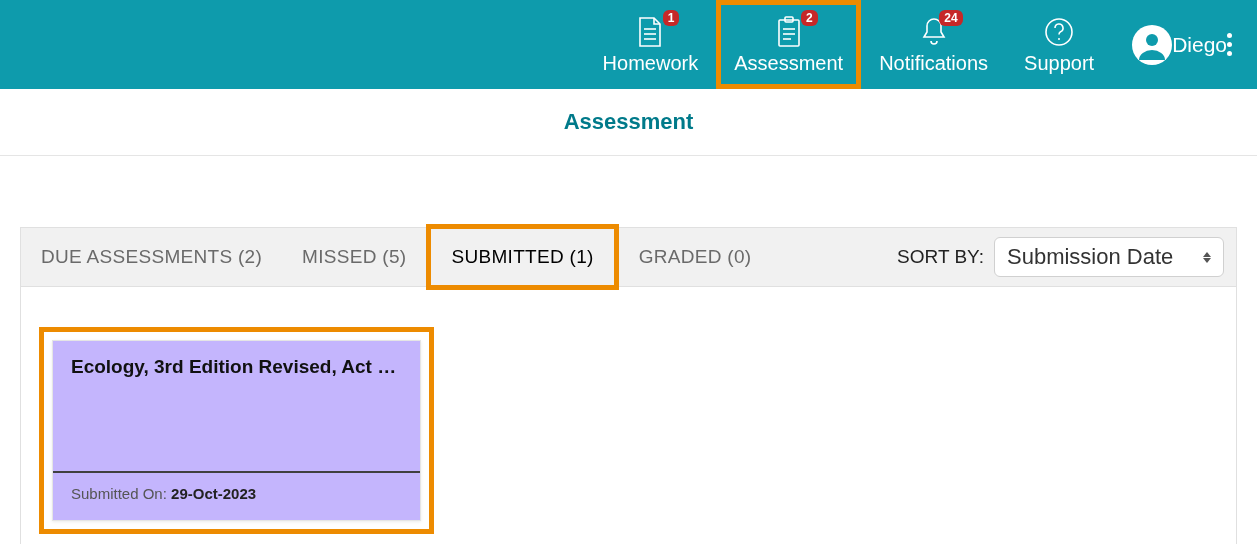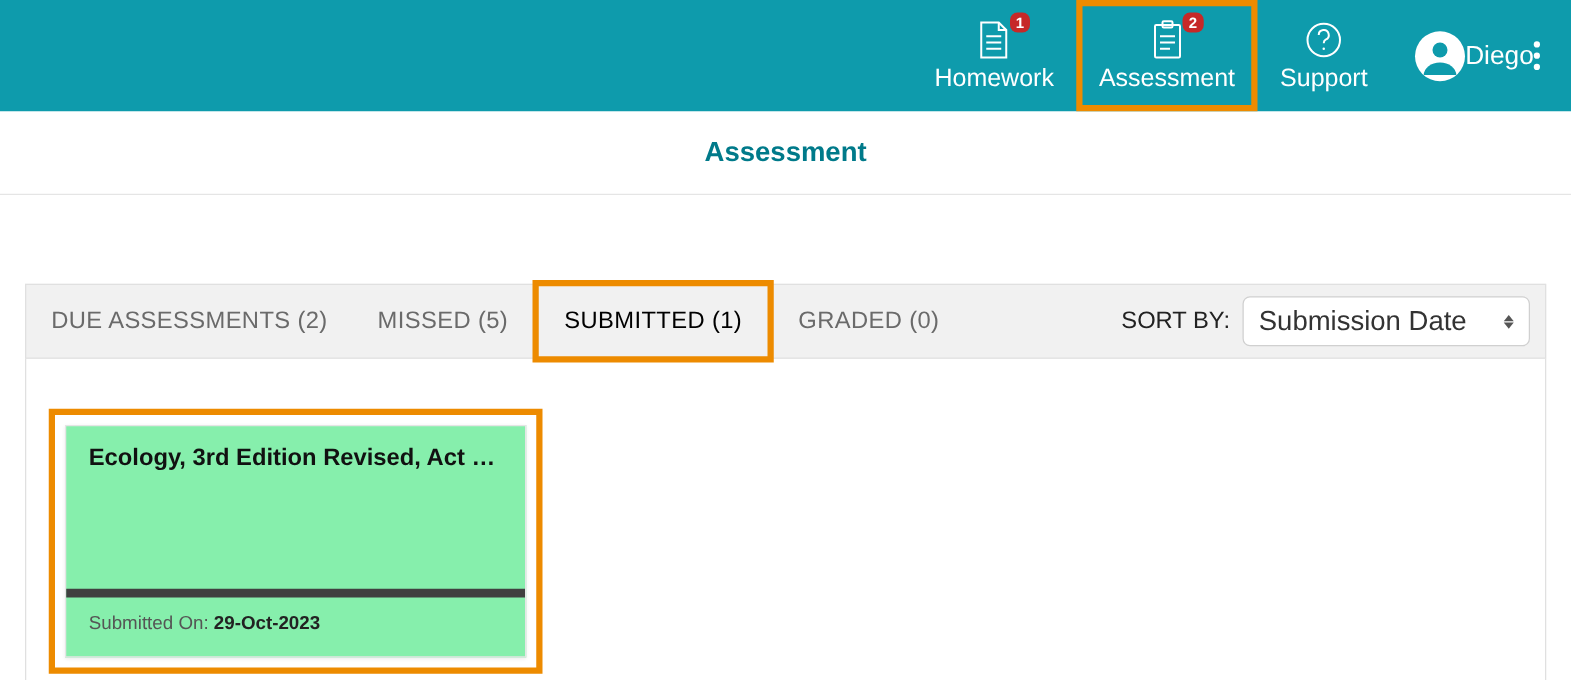--- a/index.html
+++ b/index.html
@@ -164,39 +164,39 @@
       gap: 20px;
       flex-wrap: wrap;
     }
     .card-wrap {
       border: 5px solid #ED8B00;
       padding: 8px;
       width: 395px;
     }
     .card {
       border: 1px solid #e5e5e5;
-      background: #86efac;
+      background: #c4b5fd;
       box-shadow: 0 1px 3px rgba(0,0,0,0.08);
       display: flex;
       flex-direction: column;
     }
     .card-body {
       padding: 15px 18px;
       height: 130px;
     }
     .card-title {
       font-size: 19px;
       font-weight: 700;
       color: #111;
       white-space: nowrap;
       overflow: hidden;
       text-overflow: ellipsis;
     }
     .card-footer {
-      border-top: 7px solid #404040;
+      border-top: 2px solid #404040;
       padding: 12px 18px 18px 18px;
       font-size: 15px;
       color: #555;
     }
     .card-footer .date { font-weight: 700; color: #222; }
     svg { display: block; }
   </style>
 </head>
 <body>
 
@@ -230,20 +230,32 @@
             <line x1="9" y1="14" x2="21" y2="14"></line>
             <line x1="9" y1="19" x2="21" y2="19"></line>
             <line x1="9" y1="24" x2="17" y2="24"></line>
           </svg>
         </span>
         <span class="badge">2</span>
       </div>
       <span class="label">Assessment</span>
     </div>
 
+    <div class="nav-item">
+      <div class="icon-slot">
+        <span>
+          <svg width="30" height="34" viewBox="0 0 30 34" fill="none" stroke="#fff" stroke-width="1.6">
+            <path d="M15 4 a7 7 0 0 0 -7 7 v6 l-3 5 h20 l-3 -5 v-6 a7 7 0 0 0 -7 -7 z"></path>
+            <path d="M12 26 a3 3 0 0 0 6 0"></path>
+          </svg>
+        </span>
+        <span class="badge">24</span>
+      </div>
+      <span class="label">Notifications</span>
+    </div>
 
     <div class="nav-item">
       <div class="icon-slot">
         <span>
           <svg width="32" height="32" viewBox="0 0 32 32" fill="none" stroke="#fff" stroke-width="1.6">
             <circle cx="16" cy="16" r="13"></circle>
             <path d="M12 12 a4 4 0 1 1 5.5 3.7 c-1.2 .7 -1.5 1.3 -1.5 2.8"></path>
             <circle cx="16" cy="23" r="1" fill="#fff" stroke="none"></circle>
           </svg>
         </span>

